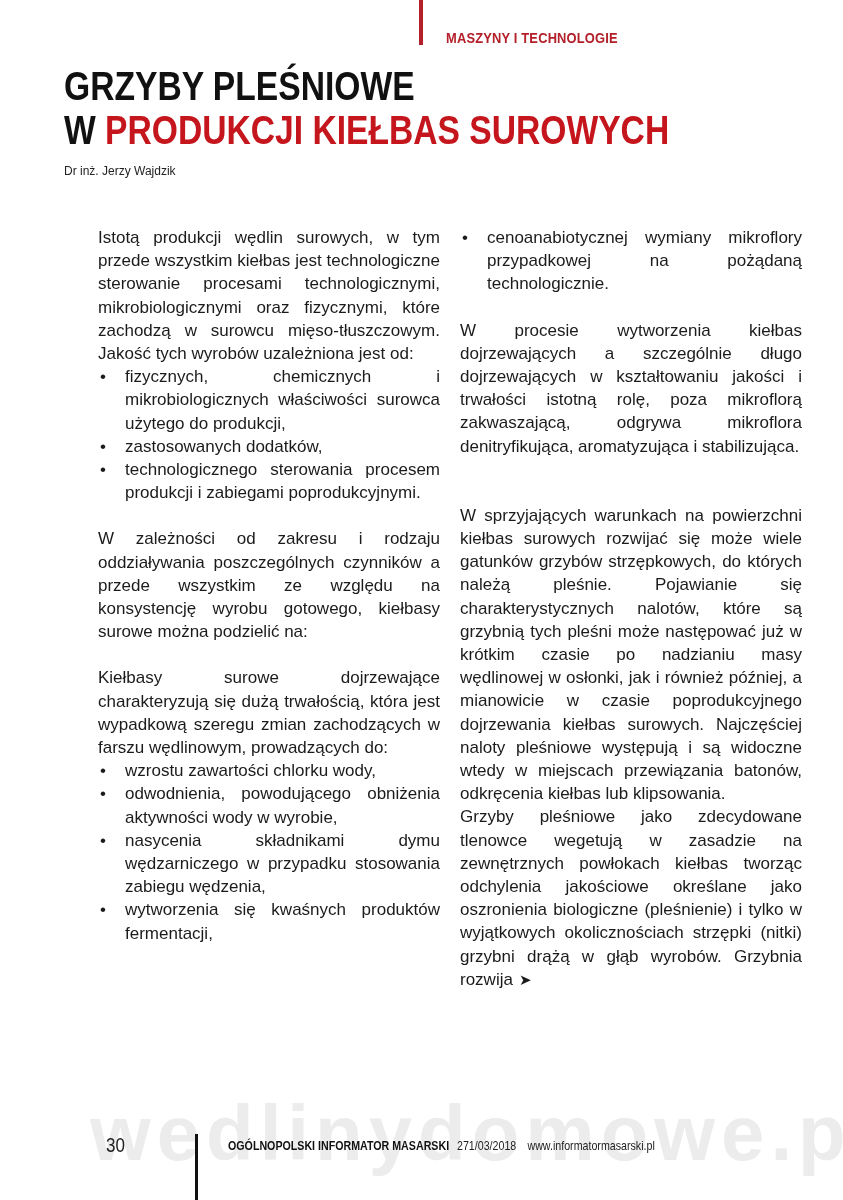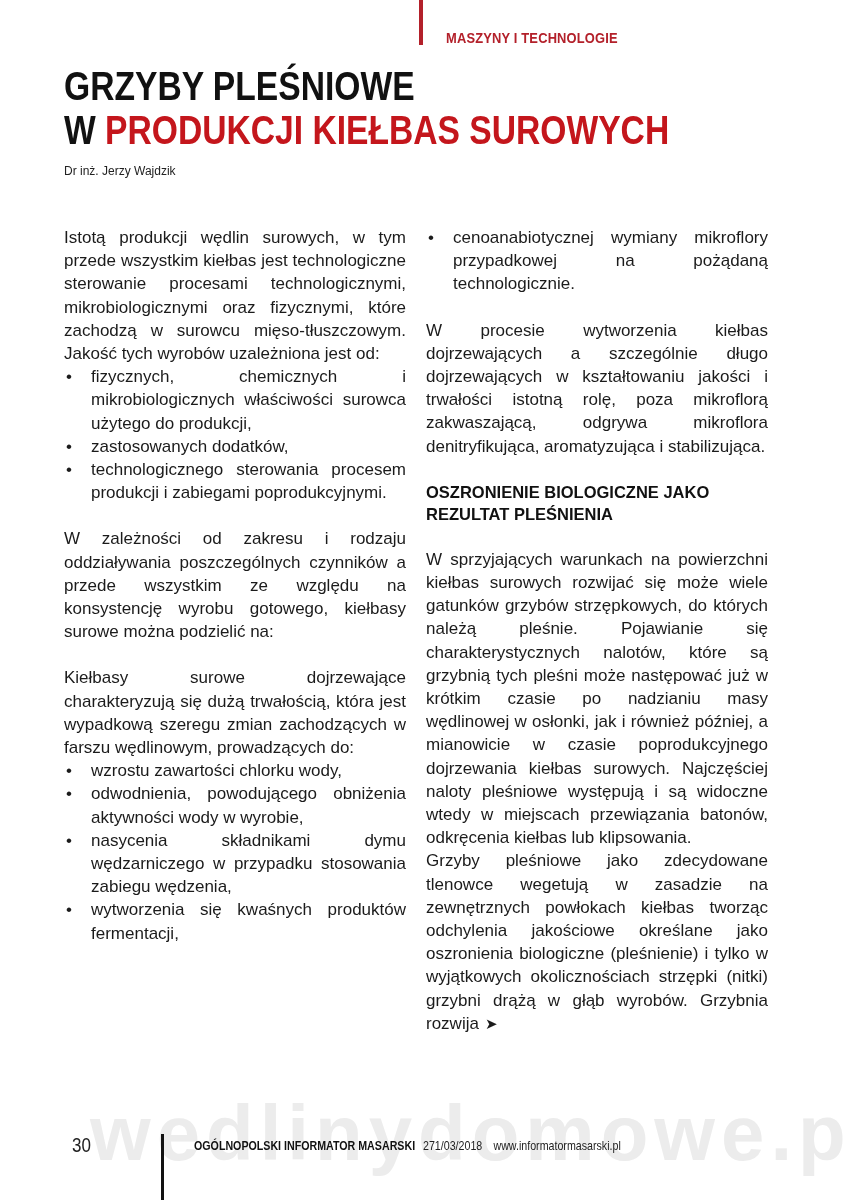--- a/index.html
+++ b/index.html
@@ -34,21 +34,21 @@
   .watermark {
     position: absolute; left: 90px; top: 1088px; font-size: 78px; font-weight: bold; color: #ececec;
     letter-spacing: 6px; white-space: nowrap; z-index: 0;
   }
   .footer { position: absolute; left: 8px; top: 1130px; width: 843px; height: 70px; }
   .page-num { position: absolute; left: 64px; top: 4px; font-size: 20px; color: #222; transform: scaleX(0.85); transform-origin: left top; }
   .footer-bar { position: absolute; left: 153px; top: 4px; width: 3px; height: 66px; background: #111; }
   .footer-text { position: absolute; left: 186px; top: 8px; font-size: 13px; white-space: nowrap; transform: scaleX(0.82); transform-origin: left top; color: #222; }
   .footer-text .mag { font-weight: bold; color: #111; margin-right: 6px; }
   .footer-text .issue { margin-right: 10px; }
-  .col, .footer { z-index: 1; }
+  .col, .footer { z-index: 1; margin-left: 34px; }
 </style>
 </head>
 <body>
 
 <div class="section-bar"></div>
 <div class="section-label">MASZYNY I TECHNOLOGIE</div>
 
 <h1 class="title">
   <span>GRZYBY PLEŚNIOWE</span><br>
   <span>W </span><span class="red">PRODUKCJI KIEŁBAS SUROWYCH</span>
@@ -76,21 +76,20 @@
   </ul>
 </div>
 
 <div class="col right">
   <ul>
     <li>cenoanabiotycznej wymiany mikroflory przypadkowej na pożądaną technologicznie.</li>
   </ul>
   <div class="gap"></div>
   <p>W procesie wytworzenia kiełbas dojrzewających a szczególnie długo dojrzewających w kształtowaniu jakości i trwałości istotną rolę, poza mikroflorą zakwaszającą, odgrywa mikroflora denitryfikująca, aromatyzująca i stabilizująca.</p>
   <div class="gap"></div>
-  <h2 class="subhead">OSZRONIENIE BIOLOGICZNE JAKO REZULTAT PLEŚNIENIA</h2>
   <div class="gap"></div>
   <p>W sprzyjających warunkach na powierzchni kiełbas surowych rozwijać się może wiele gatunków grzybów strzępkowych, do których należą pleśnie. Pojawianie się charakterystycznych nalotów, które są grzybnią tych pleśni może następować już w krótkim czasie po nadzianiu masy wędlinowej w osłonki, jak i również później, a mianowicie w czasie poprodukcyjnego dojrzewania kiełbas surowych. Najczęściej naloty pleśniowe występują i są widoczne wtedy w miejscach przewiązania batonów, odkręcenia kiełbas lub klipsowania.</p>
   <p><span>Grzyby pleśniowe jako zdecydowane tlenowce wegetują w zasadzie na zewnętrznych powłokach kiełbas tworząc odchylenia jakościowe określane jako oszronienia biologiczne (pleśnienie) i tylko w wyjątkowych okolicznościach strzępki (nitki) grzybni drążą w głąb wyrobów. Grzybnia rozwija</span><span class="cont-arrow">➤</span></p>
 </div>
 
 <div class="footer">
   <div class="page-num">30</div>
   <div class="footer-bar"></div>
   <div class="footer-text">
     <span class="mag">OGÓLNOPOLSKI INFORMATOR MASARSKI</span>

